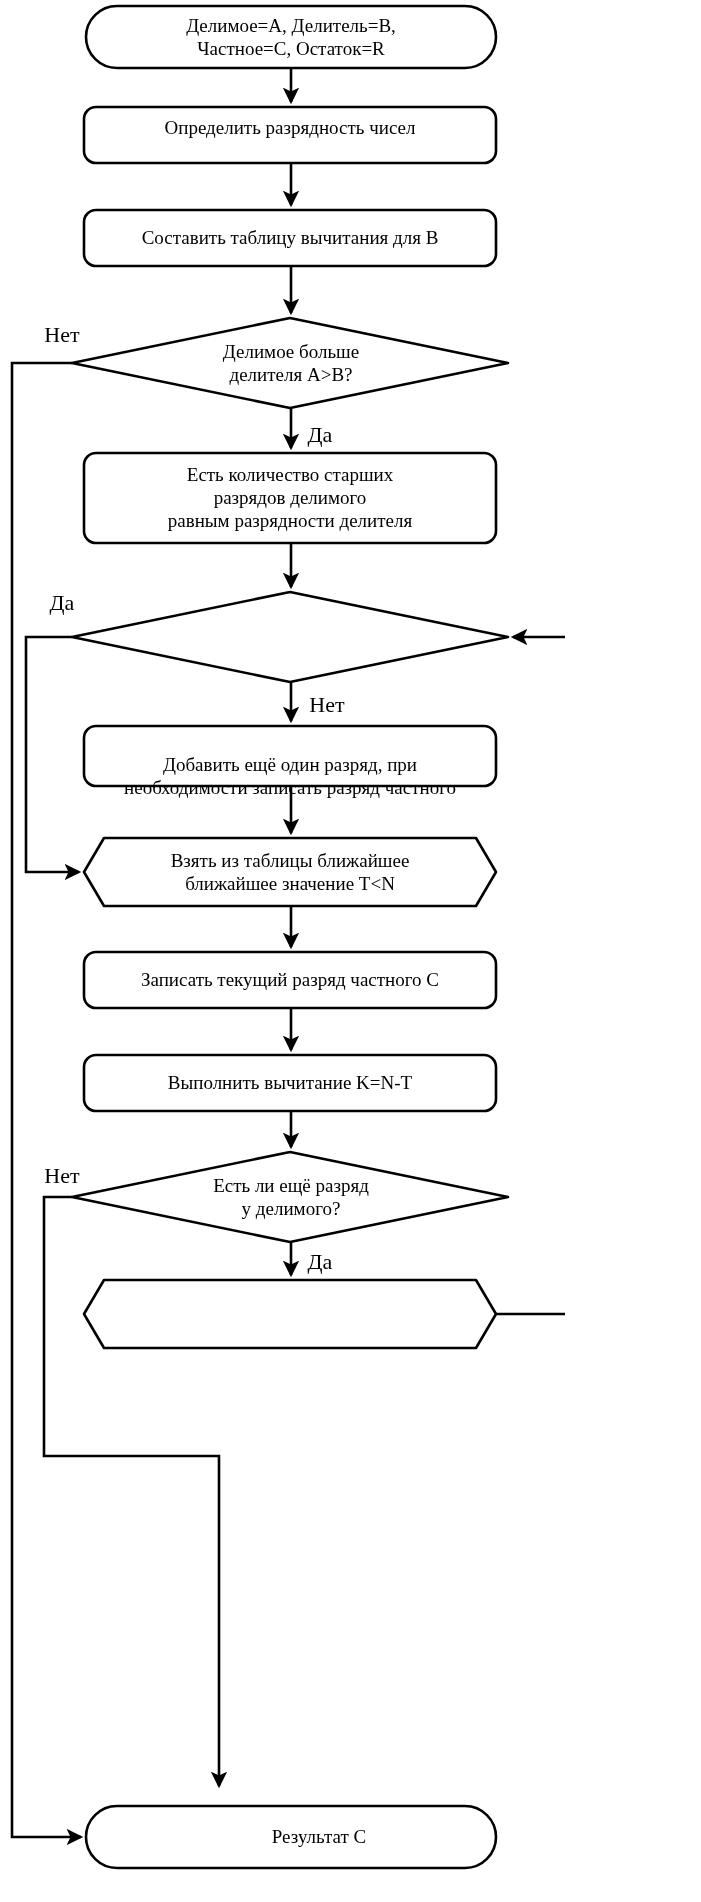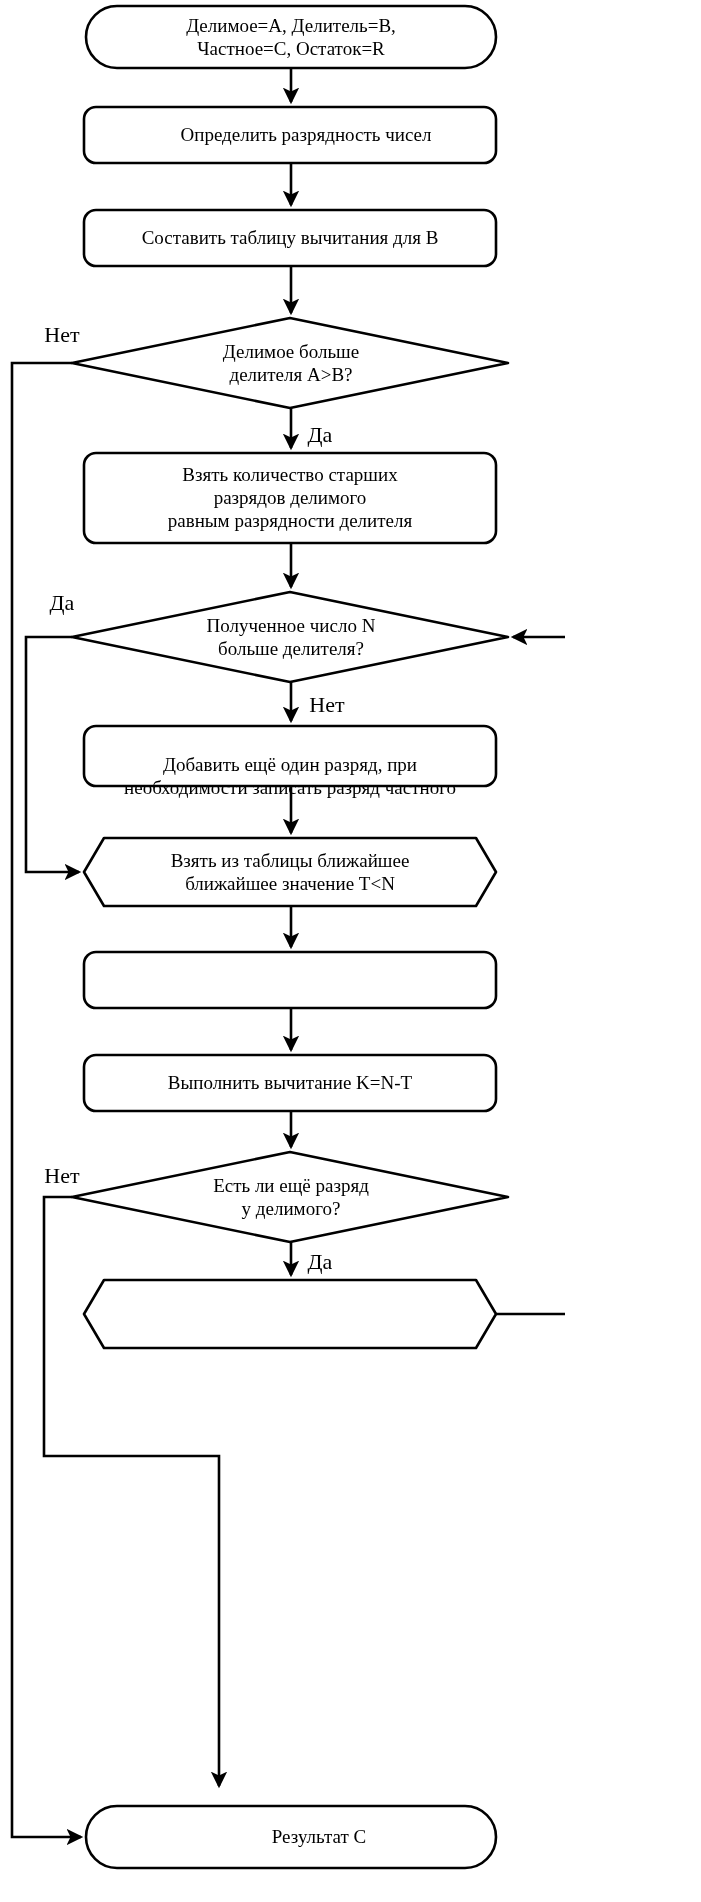--- a/index.html
+++ b/index.html
@@ -90,40 +90,39 @@
 
       <path d="M496,1314 L578,1314 L578,637 L513,637" marker-end="url(#arrow)"></path>
 
       <path d="M72,1197 L44,1197 L44,1456 L219,1456 L219,1786" marker-end="url(#arrow)"></path>
     </g>
   </svg>
 
   <div class="lbl node-text ctr" style="left:291px; top:37px;"><span>Делимое=A, Делитель=B,</span>
 <span>Частное=C, Остаток=R</span></div>
 
-  <div class="lbl node-text ctr" style="left:290px; top:135px;margin-left:16px;"><span>Определить разрядность чисел</span></div>
+  <div class="lbl node-text ctr" style="left:290px; top:128px;"><span>Определить разрядность чисел</span></div>
 
   <div class="lbl node-text ctr" style="left:290px; top:238px;"><span>Составить таблицу вычитания для B</span></div>
 
   <div class="lbl node-text ctr" style="left:291px; top:363px;"><span>Делимое больше</span>
 <span>делителя A&gt;B?</span></div>
 
-  <div class="lbl node-text ctr" style="left:290px; top:498px;"><span>Взять количество старших</span>
+  <div class="lbl node-text ctr" style="left:290px; top:498px;"><span>Есть количество старших</span>
 <span>разрядов делимого</span>
 <span>равным разрядности делителя</span></div>
 
-  <div class="lbl node-text ctr" style="left:291px; top:637px;"><span>Полученное число N</span>
-<span>больше делителя?</span></div>
 
   <div class="lbl node-text ctr" style="left:290px; top:756px;margin-top:20px;"><span>Добавить ещё один разряд, при</span>
 <span>необходимости записать разряд частного</span></div>
 
   <div class="lbl node-text ctr" style="left:290px; top:872px;"><span>Взять из таблицы ближайшее</span>
 <span>ближайшее значение T&lt;N</span></div>
 
+  <div class="lbl node-text ctr" style="left:290px; top:980px;"><span>Записать текущий разряд частного C</span></div>
 
   <div class="lbl node-text ctr" style="left:291px; top:1197px;"><span>Есть ли ещё разряд</span>
 <span>у делимого?</span></div>
 
   <div class="lbl node-text ctr" style="left:290px; top:1083px;"><span>Выполнить вычитание K=N-T</span></div>
 
 
   <div class="lbl node-text ctr" style="left:291px; top:1837px;margin-left:28px;"><span>Результат C</span></div>
 
   <div class="lbl edge-label ctr" style="left:62px; top:335px;">Нет</div>

